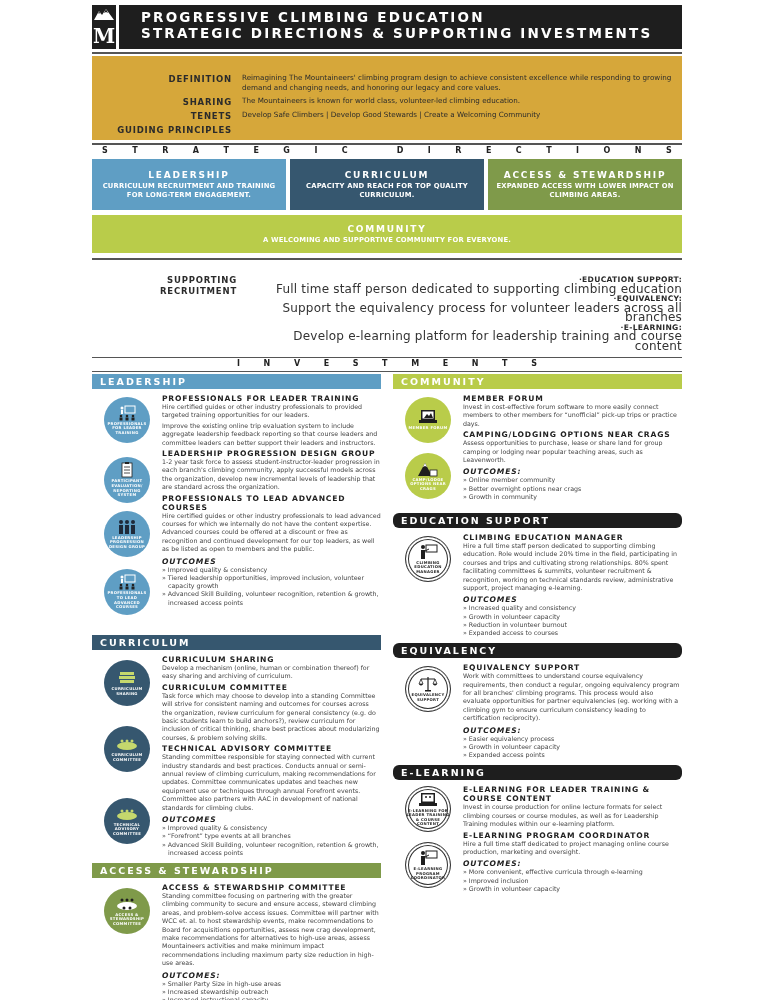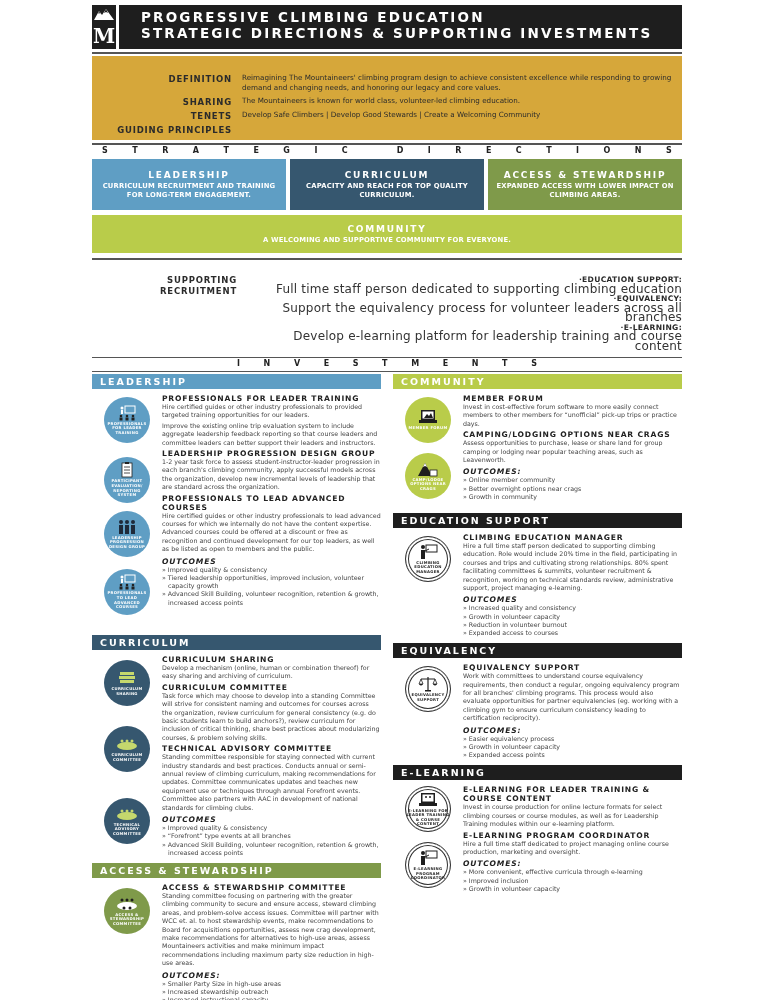--- a/index.html
+++ b/index.html
@@ -47,21 +47,21 @@
   .sup-item .v { font-size: 12px; color: #333; line-height: 9.5px; padding-left: 2px; letter-spacing: 0.2px; }
 
   
   .cols { display: flex; gap: 12px; margin-top: 2px; }
   .col { width: 289px; }
   .sec-hdr { color: #fff; font-weight: bold; font-size: 9.5px; letter-spacing: 2px; padding: 2px 8px; height: 15px; line-height: 12px; margin-bottom: 4px; }
   .h-lead { background: #5f9ec4; }
   .h-curr { background: #36576f; }
   .h-acc { background: #7f9a4a; }
   .h-comm { background: #b9cc4a; }
-  .h-dark { background: #1e1e1e; }
+  .h-dark { background: #1e1e1e; border-radius: 6px; }
 
   .sec-body { display: flex; }
   .icons { width: 70px; flex-shrink: 0; display: flex; flex-direction: column; align-items: center; }
   .ico { width: 46px; height: 46px; border-radius: 50%; display: flex; flex-direction: column; align-items: center; justify-content: center; color: #fff; margin-bottom: 8px; text-align: center; }
   .ico svg { width: 22px; height: 16px; }
   .ico .cap { font-size: 3.8px; font-weight: bold; line-height: 4.6px; letter-spacing: 0.3px; margin-top: 1px; }
   .ico.blue { background: #5f9ec4; }
   .ico.navy { background: #36576f; }
   .ico.olive { background: #7f9a4a; }
   .ico.lime { background: #b9cc4a; }

